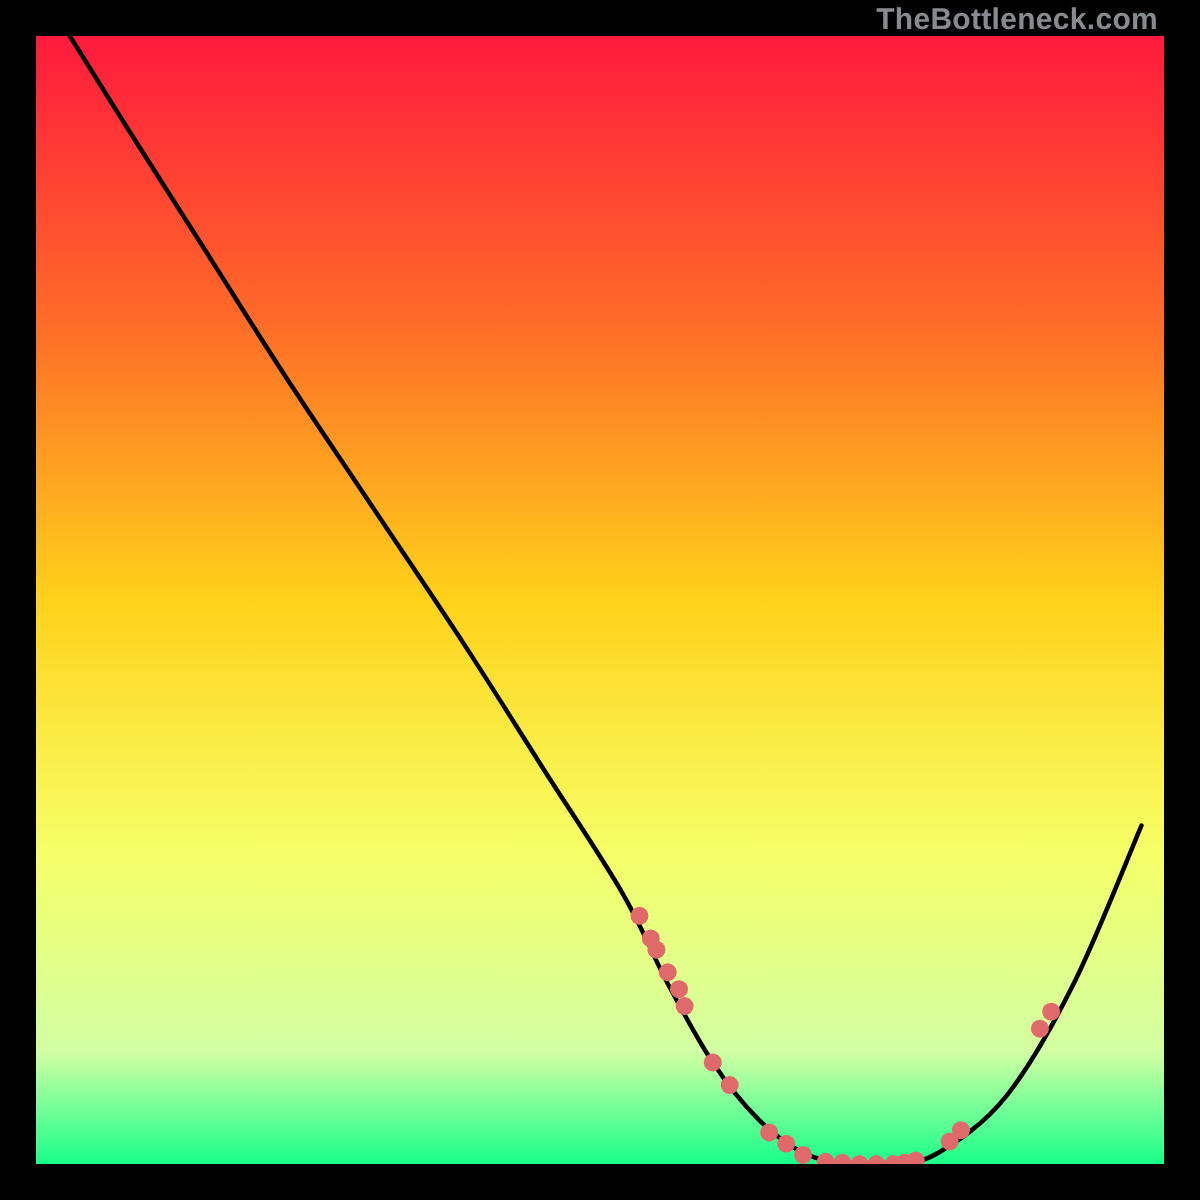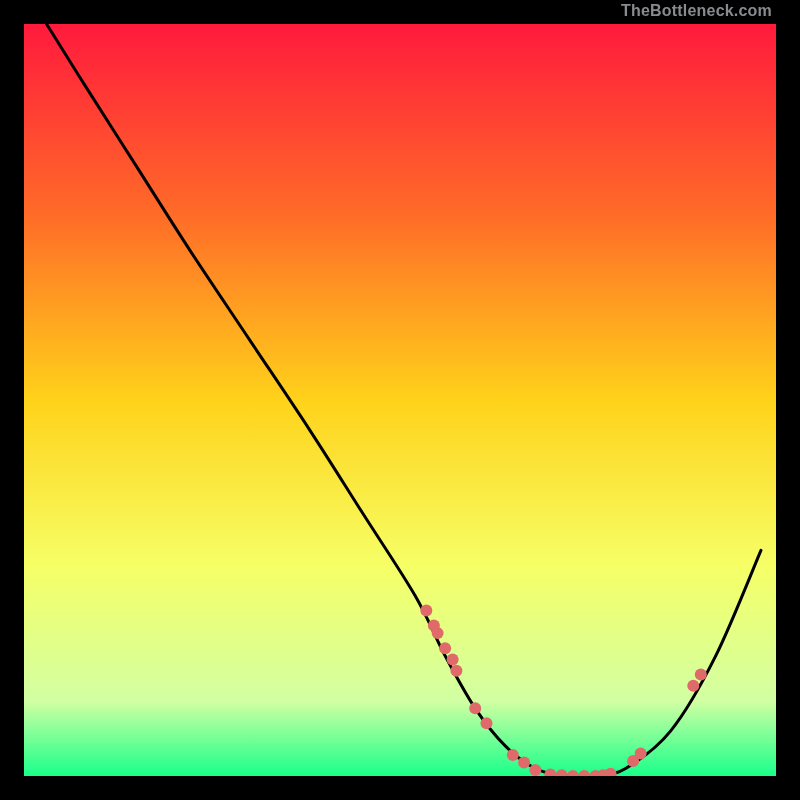--- a/index.html
+++ b/index.html
@@ -23,21 +23,21 @@
     left: 0;
     top: 0;
     width: 752px;
     height: 752px;
   }
   .watermark {
     position: absolute;
     top: 2px;
     right: 28px;
     font-family: Arial, Helvetica, sans-serif;
-    font-size: 16px;
+    font-size: 20px;
     font-weight: 600;
     color: #888b8d;
     letter-spacing: 0.2px;
     user-select: none;
   }
   svg { display: block; }
 </style>
 </head>
 <body>
 

